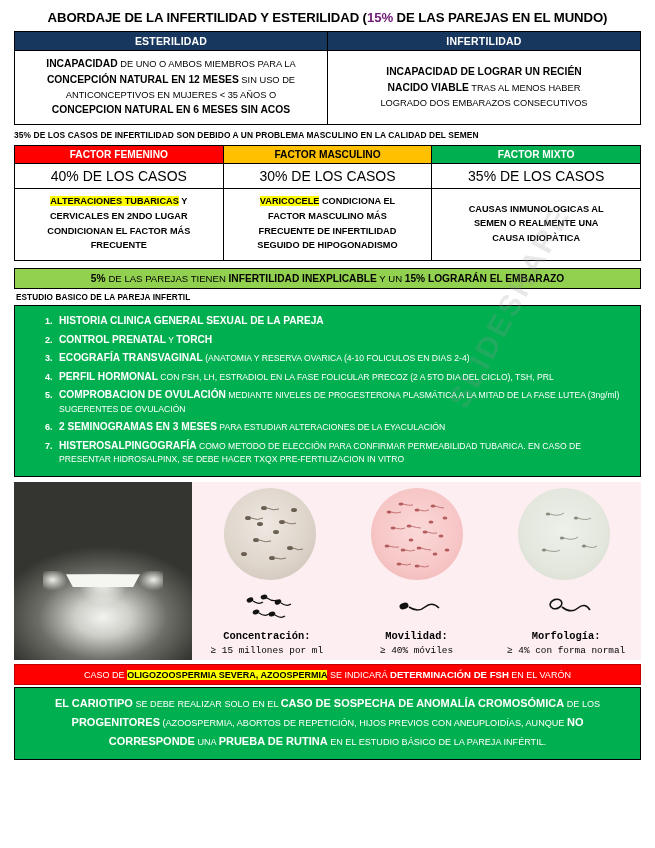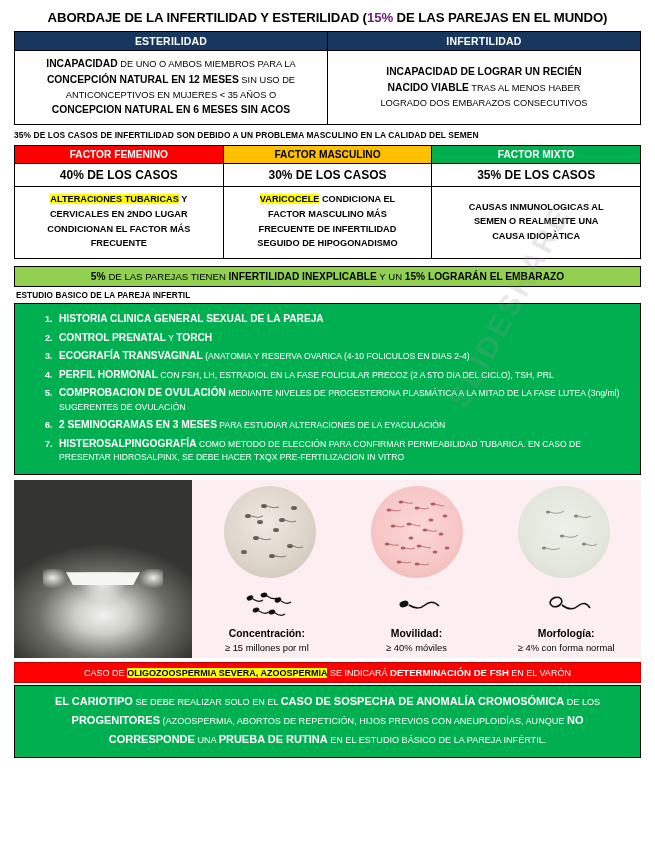--- a/index.html
+++ b/index.html
@@ -74,21 +74,21 @@
   }
   .hdr-amber {
     background: #ffc000; color: #000000; font-weight: bold;
     font-size: 10.2px; text-align: center; padding: 3px 2px;
   }
   .hdr-green {
     background: #00b050; color: #ffffff; font-weight: bold;
     font-size: 10.2px; text-align: center; padding: 3px 2px;
   }
   .pct-cell {
-    font-size: 12px; font-weight: bold; text-align: center; padding: 4px 2px;
+    font-size: 14px; font-weight: normal; text-align: center; padding: 4px 2px;
   }
   .factor-body {
     font-size: 9.2px; font-weight: bold; text-align: center;
     padding: 5px 6px 7px 6px; line-height: 1.6;
   }
   .mark-yellow { background: #ffff00; }
 
   
   .green-banner {
     background: #92d050;
@@ -191,20 +191,21 @@
     background: radial-gradient(circle at 50% 45%, #fbd8d8 0%, #f7c6c6 60%, #eeb0b0 100%);
   }
   .circ-3 {
     background: radial-gradient(circle at 50% 45%, #eef0ea 0%, #e3e7dd 60%, #d3d8cb 100%);
   }
   .spermo-labels {
     display: flex;
     justify-content: space-around;
     padding: 4px 0 0 0;
     text-align: center;
+    font-family: Liberation Mono, monospace;
   }
   .sp-col { width: 140px; }
   .sp-glyph { height: 46px; display: flex; align-items: center; justify-content: center; }
   .sp-title { font-size: 10.4px; font-weight: bold; }
   .sp-val { font-size: 9.4px; margin-top: 3px; }
 
   
   .red-banner {
     background: #ff0000;
     color: #ffffff;

